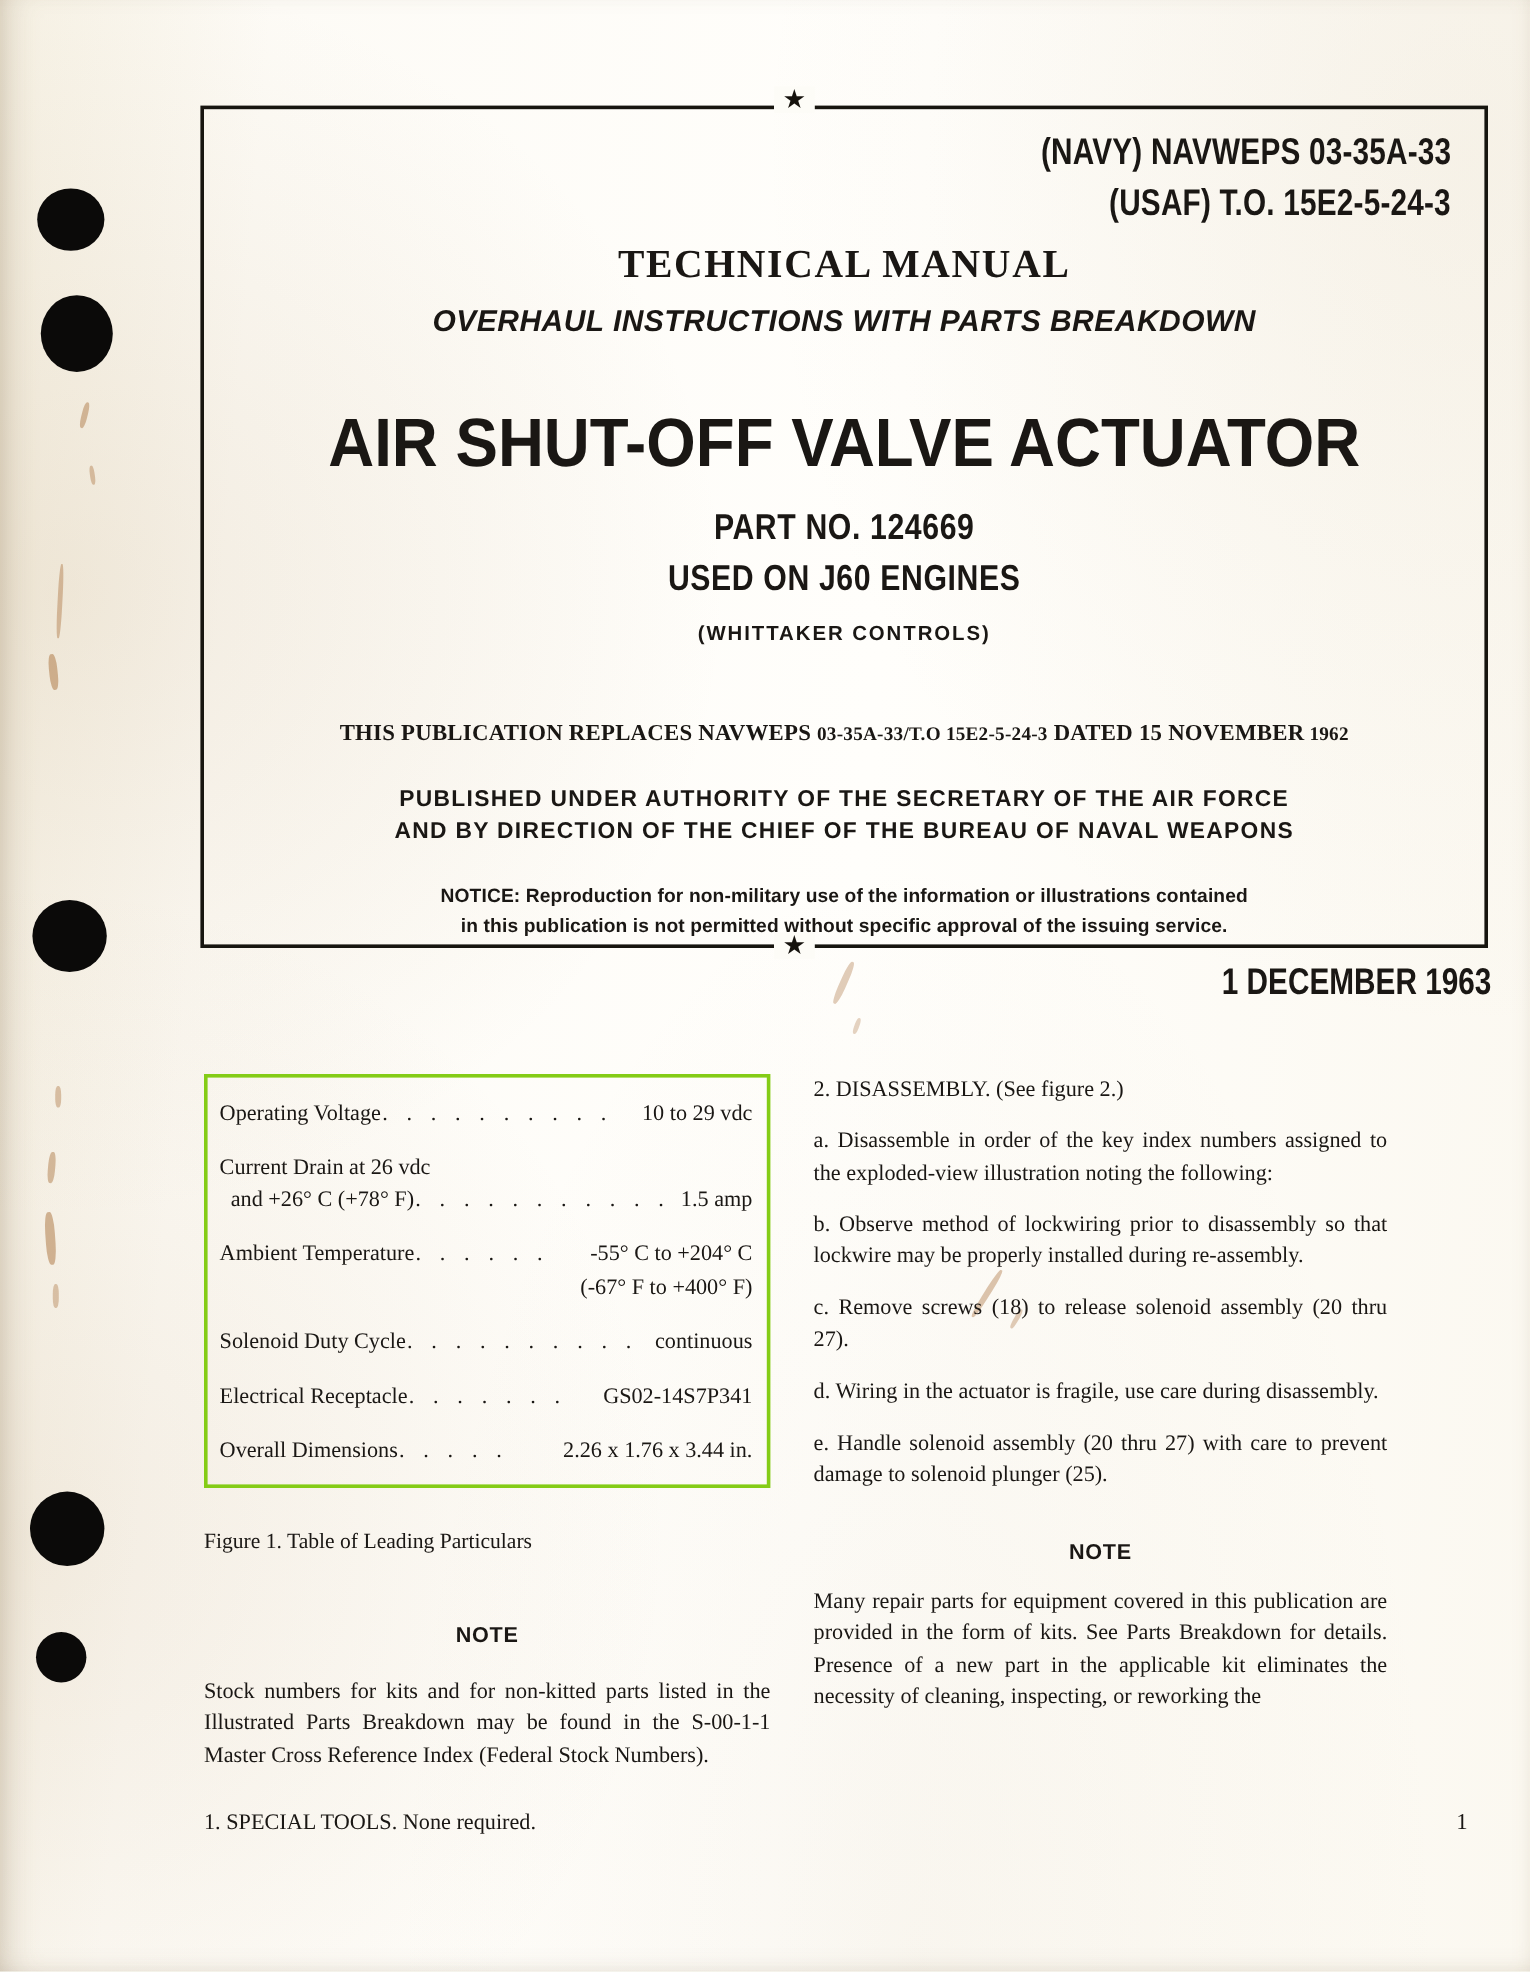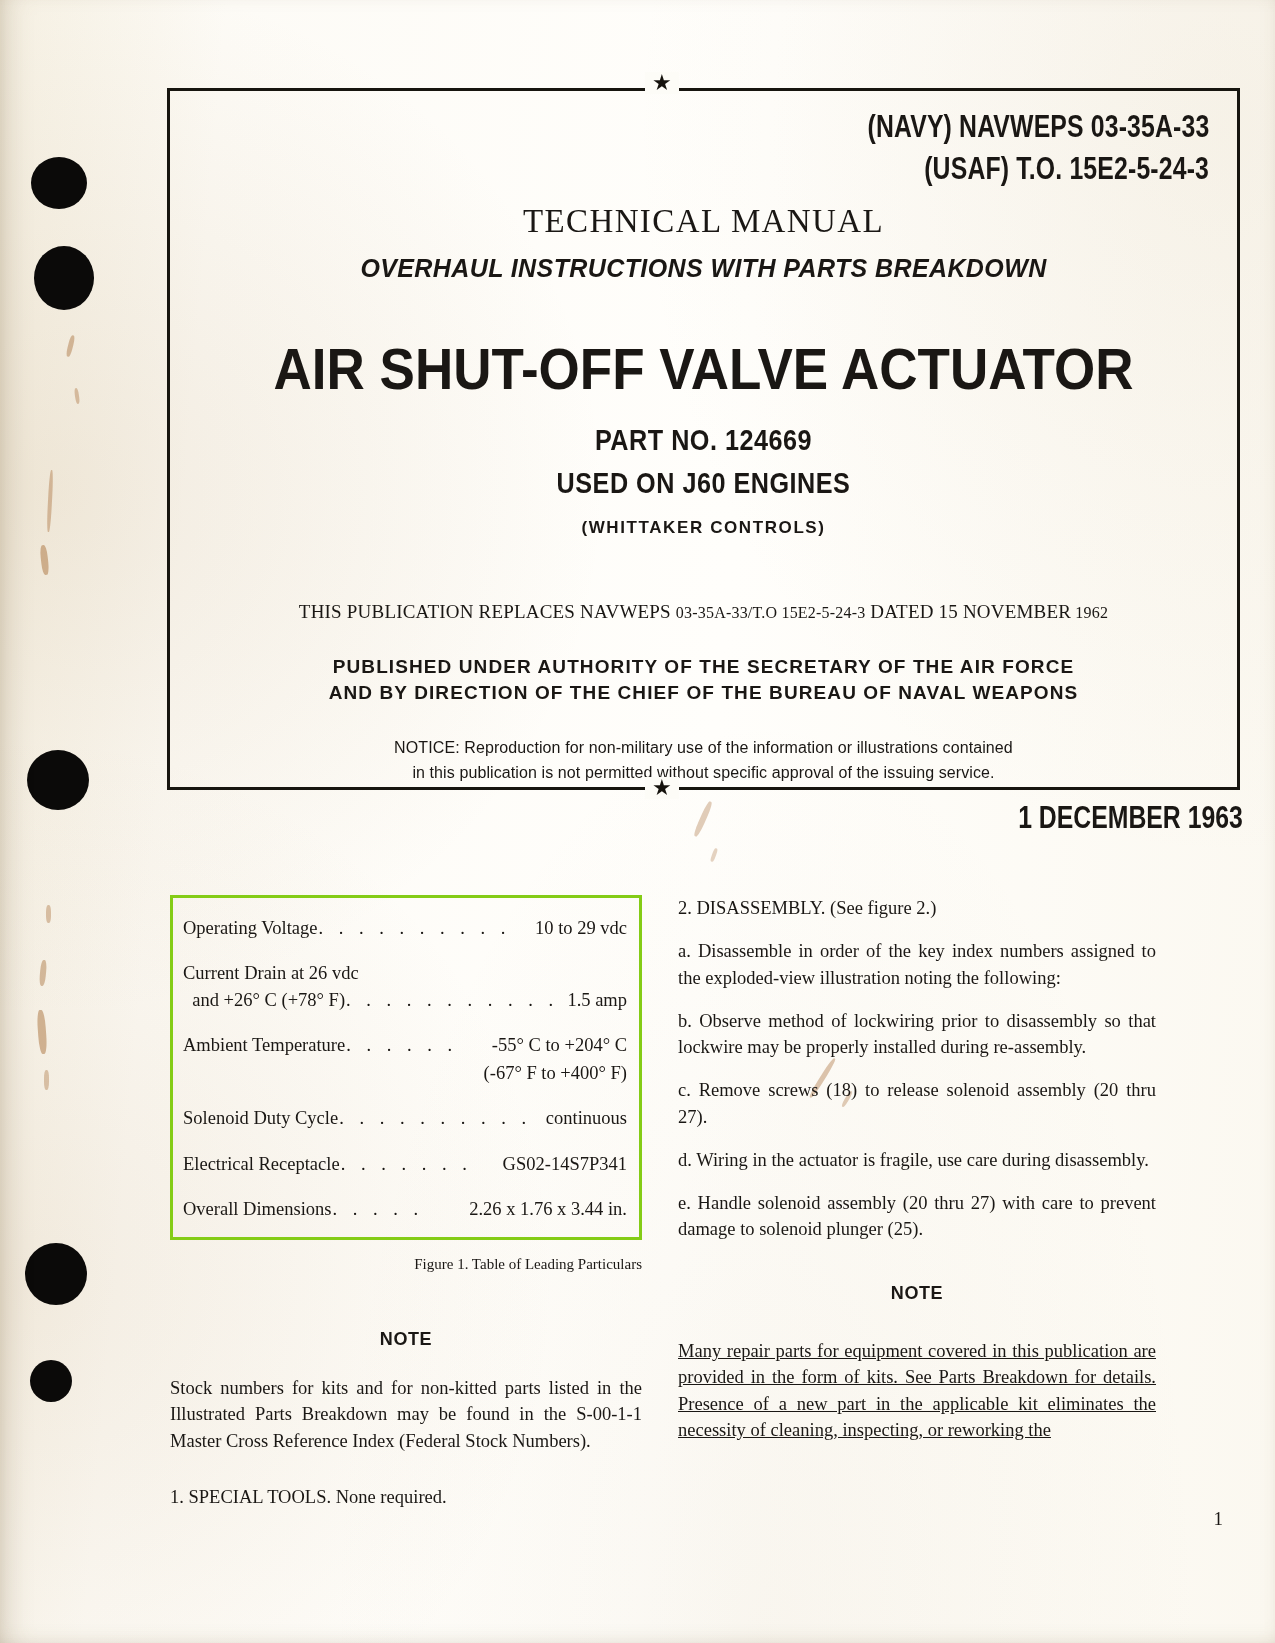--- a/index.html
+++ b/index.html
@@ -35,21 +35,21 @@
   .star{position:absolute;font-size:22px;line-height:1;color:#15120d;
         background:#fdfcf7;padding:0 7px;}
   .star-top{left:645px;top:72px;}
   .star-bot{left:645px;top:777px;}
 
   .hdr-line{position:absolute;right:28px;text-align:right;
     font-family:"Liberation Sans",sans-serif;font-weight:bold;
     font-size:31px;letter-spacing:.2px;
     transform:scaleX(.80);transform-origin:right center;white-space:nowrap;}
 
-  .t-center{position:absolute;width:100%;text-align:center;}
+  .t-center{position:absolute;width:100%;text-align:center;font-weight:bold;}
 
   .tech-manual{font-family:"Liberation Serif",serif;font-size:33px;letter-spacing:1.4px;}
   .overhaul{font-family:"Liberation Sans",sans-serif;font-weight:bold;font-style:italic;
             font-size:25px;letter-spacing:.4px;}
   .big-title{font-family:"Liberation Sans",sans-serif;font-weight:bold;font-size:57px;
              letter-spacing:0px;transform:scaleX(.93);}
   .part-no,.used-on{font-family:"Liberation Sans",sans-serif;font-weight:bold;font-size:30px;
             letter-spacing:.6px;transform:scaleX(.84);}
   .maker{font-family:"Liberation Sans",sans-serif;font-weight:bold;font-size:17px;letter-spacing:1.6px;}
   .replaces{font-family:"Liberation Serif",serif;font-size:19px;letter-spacing:.2px;}
@@ -69,21 +69,21 @@
   .spec-box{border:3px solid #84cc16;box-sizing:border-box;padding:17px 12px 15px 10px;}
   .spec-row{display:flex;align-items:baseline;margin:0 0 19px 0;}
   .spec-row:last-child{margin-bottom:0;}
   .spec-label{white-space:pre;}
   .leader{flex:1 1 auto;overflow:hidden;white-space:nowrap;margin:0 1px;
           letter-spacing:5.5px;color:#1a1714;}
   .spec-val{white-space:pre;text-align:right;}
   .spec-stack{flex:1 1 auto;font-family:Liberation Serif, serif;}
   .spec-sub{display:flex;align-items:baseline;}
   .spec-sub2{text-align:right;margin-top:2px;white-space:pre;}
-  .fig-cap{text-align:right;margin-top:14px;font-size:15px;}
+  .fig-cap{text-align:left;margin-top:32px;font-size:18px;}
 
   .note-head{text-align:center;font-family:"Liberation Sans",sans-serif;
              font-weight:bold;font-size:18px;letter-spacing:.6px;}
   p.body{margin:0 0 17px 0;text-align:justify;}
   .para{margin:0 0 17px 0;text-align:justify;}
   .pgnum{position:absolute;right:52px;top:1508px;font-size:19px;}
 </style>
 </head>
 <body>
 
@@ -212,18 +212,18 @@
   <p class="para">b.  Observe method of lockwiring prior to disassembly so that lockwire may be properly installed during re-assembly.</p>
 
   <p class="para">c.  Remove screws (18) to release solenoid assembly (20 thru 27).</p>
 
   <p class="para">d.  Wiring in the actuator is fragile, use care during disassembly.</p>
 
   <p class="para">e.  Handle solenoid assembly (20 thru 27) with care to prevent damage to solenoid plunger (25).</p>
 
   <div class="note-head" style="margin-top:38px;">NOTE</div>
 
-  <p class="body" style="margin-top:32px;text-decoration:underline;">Many repair parts for equipment covered in this publication are provided in the form of kits.  See Parts Breakdown for details.  Presence of a new part in the applicable kit eliminates the necessity of cleaning, inspecting, or reworking the</p>
+  <p class="body" style="margin-top:16px;">Many repair parts for equipment covered in this publication are provided in the form of kits.  See Parts Breakdown for details.  Presence of a new part in the applicable kit eliminates the necessity of cleaning, inspecting, or reworking the</p>
 </div>
 
 <div class="pgnum">1</div>
 
 <div class="edge-shade"></div>
 
 </body></html>

